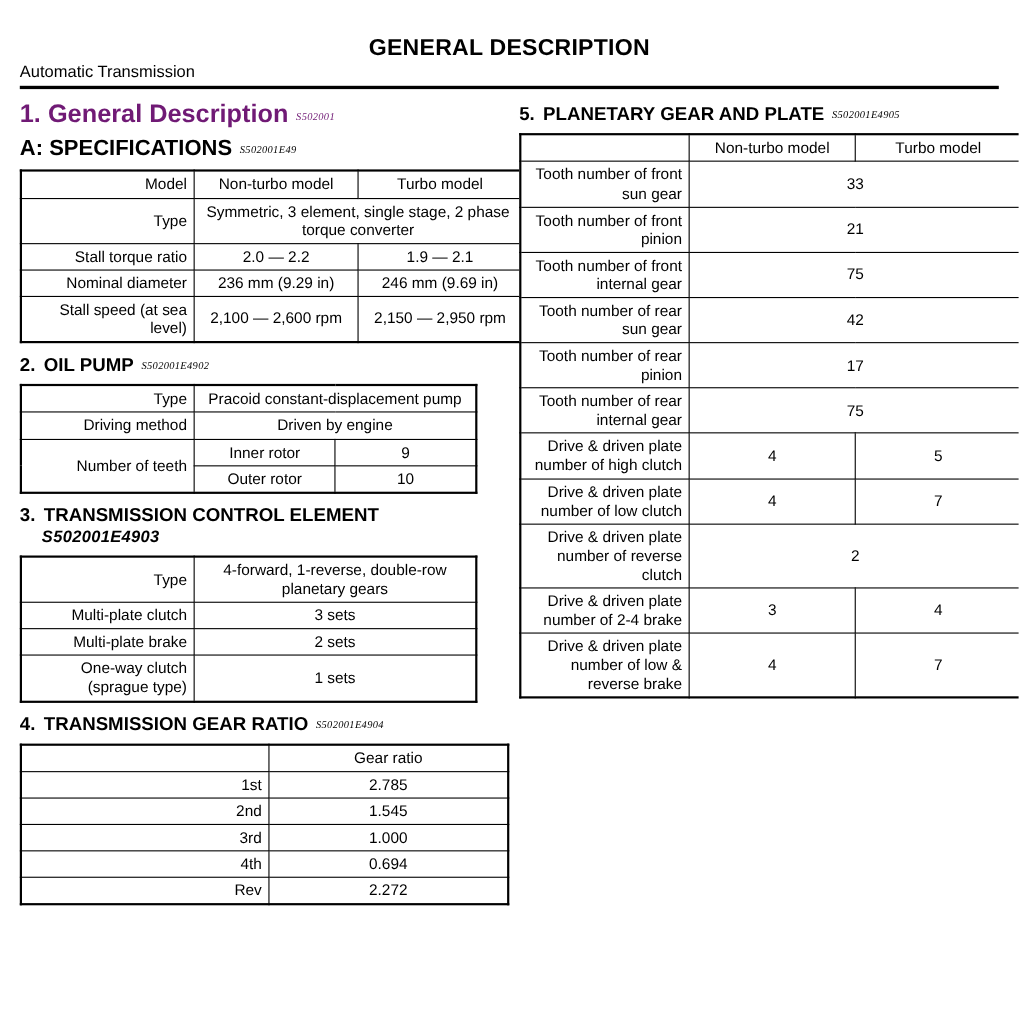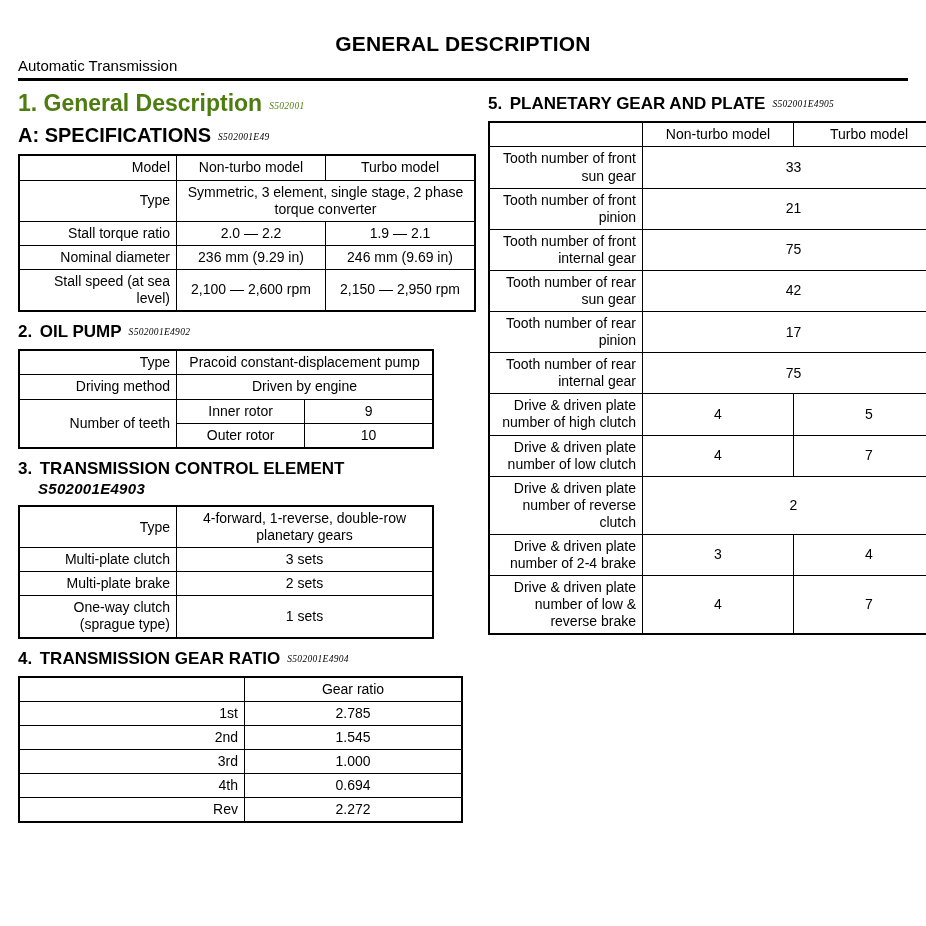--- a/index.html
+++ b/index.html
@@ -55,30 +55,30 @@
     width: 926px;
   }
   .col-left {
     position: absolute;
     left: 18px;
     top: 0;
     width: 440px;
   }
   .col-right {
     position: absolute;
-    left: 488px;
+    left: 472px;
     top: 0;
     width: 424px;
   }
 
   
   h1.blue-heading {
     font-size: 23px;
     font-weight: bold;
-    color: #4d7c0f;
+    color: #701a75;
     margin: 6px 0 2px 0;
     line-height: 1.15;
   }
   h2.spec-heading {
     font-size: 20px;
     font-weight: bold;
     margin: 8px 0 2px 0;
     line-height: 1.15;
   }
   h3.num-heading {

